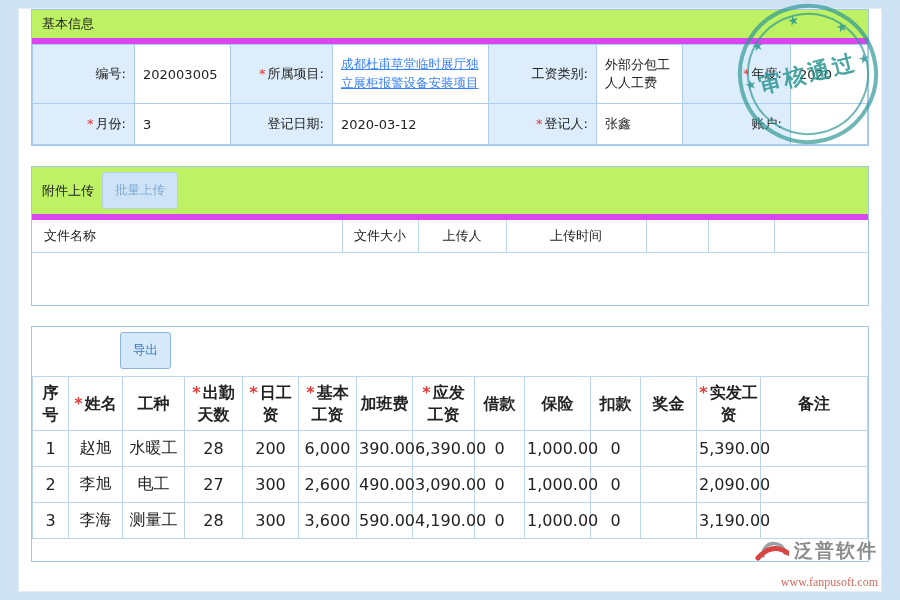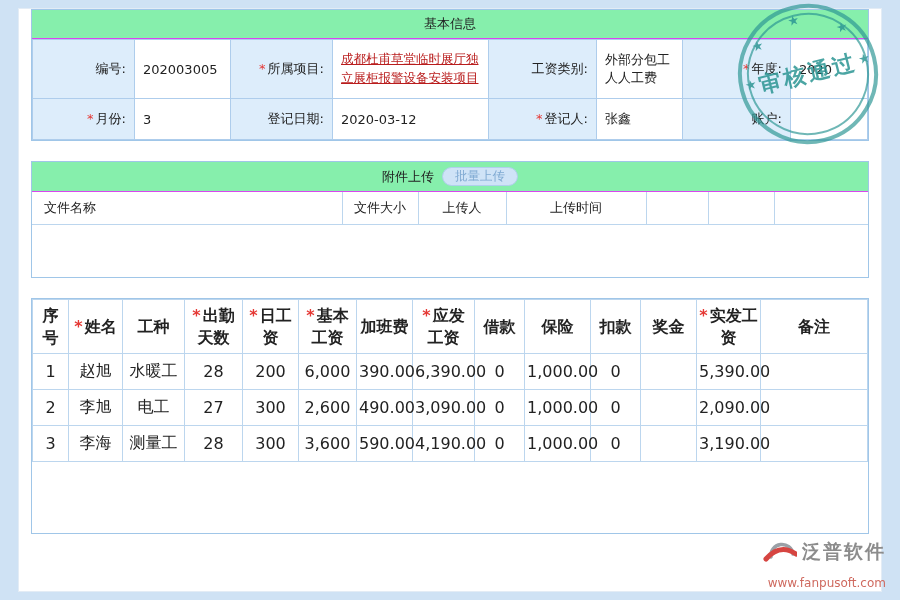--- a/index.html
+++ b/index.html
@@ -3,35 +3,35 @@
 <meta charset="utf-8">
 <style>
   html,body{margin:0;padding:0;width:900px;height:600px;overflow:hidden;
     font-family:"DejaVu Sans","Liberation Sans",sans-serif;}
   body{background:#cfe2f4;position:relative;}
   .card{position:absolute;left:18px;right:18px;top:8px;bottom:8px;background:#fff;
     border:1px solid #e3ecf5;}
   .page-title{text-align:center;font-size:17px;font-weight:bold;color:#222;
     margin:22px 0 18px 0;}
   .sec{margin:0 12px 20px 12px;border:1px solid #a0c6e8;}
-  .sec-bar{background:#86efac;border-bottom:1px solid #d946ef;padding:5px 10px;
-    font-size:13px;color:#222;display:flex;align-items:center;gap:8px;justify-content:center;}
+  .sec-bar{background:#bef264;border-bottom:6px solid #d946ef;padding:5px 10px;
+    font-size:13px;color:#222;display:flex;align-items:center;gap:8px;}
   
   .form-grid{width:100%;border-collapse:collapse;table-layout:fixed;font-size:13px;color:#222;}
   .form-grid td{border:1px solid #aecdec;padding:3px 8px;vertical-align:middle;}
   .form-grid tr.r1 td{height:52px;}
   .form-grid tr.r2 td{height:34px;}
   td.lbl{background:#ddedfb;text-align:right;}
   td.val{background:#fff;text-align:left;}
   .req{color:#e53935;margin-right:2px;}
-  .proj-link{color:#b91c1c;text-decoration:underline;cursor:pointer;font-size:12.5px;line-height:1.5;}
+  .proj-link{color:#3b82f6;text-decoration:underline;cursor:pointer;font-size:12.5px;line-height:1.5;}
   
   .tab-label{font-size:13px;color:#222;}
-  .btn{display:inline-block;background:#d6e9fa;border:1px solid #8ab4dd;border-radius:10px;
-    padding:0 12px;font-size:12.5px;color:#3878b8;cursor:pointer;}
+  .btn{display:inline-block;background:#d6e9fa;border:1px solid #8ab4dd;border-radius:3px;
+    padding:9px 12px;font-size:12.5px;color:#3878b8;cursor:pointer;}
   .btn.muted{color:#7fa9d2;border-color:#b0cfec;background:#cfe3f7;}
   .attach-table{width:100%;border-collapse:collapse;table-layout:fixed;font-size:13px;color:#222;}
   .attach-table th{border-right:1px solid #bcd6ee;border-bottom:1px solid #bcd6ee;
     font-weight:normal;padding:7px 4px;text-align:center;background:#fff;}
   .attach-table th.first{text-align:left;padding-left:12px;}
   .attach-table th:last-child{border-right:none;}
   .attach-empty{height:52px;background:#fff;}
   
   .salary-sec{margin:0 12px;border:1px solid #a0c6e8;min-height:234px;}
   .sort{display:inline-block;vertical-align:middle;margin-left:2px;cursor:pointer;}
@@ -47,21 +47,21 @@
     border:4px solid rgba(44,150,148,.8);transform:rotate(-14deg);opacity:.85;
     pointer-events:none;z-index:5;}
   .stamp::before{content:"";position:absolute;inset:5px;border:2px solid rgba(44,150,148,.8);
     border-radius:50%;}
   .stamp-text{position:absolute;top:50%;left:50%;transform:translate(-50%,-50%);
     color:#2c9694;font-size:22px;font-weight:bold;letter-spacing:3px;white-space:nowrap;}
   .stamp .star{position:absolute;color:#2c9694;font-size:13px;line-height:13px;}
   .star.s1{left:2px;top:56px;} .star.s2{left:18px;top:20px;} .star.s3{left:59px;top:4px;}
   .star.s4{right:16px;top:22px;} .star.s5{right:2px;top:58px;}
   
-  .footer-logo{position:absolute;right:14px;bottom:10px;text-align:right;z-index:4;}
+  .footer-logo{position:absolute;right:22px;bottom:10px;text-align:right;z-index:4;font-family:Liberation Serif, serif;}
   .fl-top{display:flex;align-items:center;justify-content:flex-end;gap:5px;}
   .fl-brand{font-size:19px;font-weight:bold;color:#8c8c8c;letter-spacing:2px;}
   .fl-url{font-size:12px;color:#cf6a5f;margin-top:7px;}
 </style>
 </head>
 <body>
 
 <div class="card">
 
 
@@ -129,20 +129,23 @@
             <th></th>
             <th></th>
             <th></th>
           </tr>
     </tbody>
       </table>
     <div class="attach-empty"></div>
   </div>
 
   <div class="sec salary-sec">
+    <div class="toolbar">
+      <span class="btn">导出</span>
+    </div>
     <table class="salary-table">
       <colgroup>
         <col style="width:36px">
           <col style="width:54px">
           <col style="width:62px">
         <col style="width:58px">
           <col style="width:56px">
           <col style="width:58px">
         <col style="width:56px">
           <col style="width:62px">

